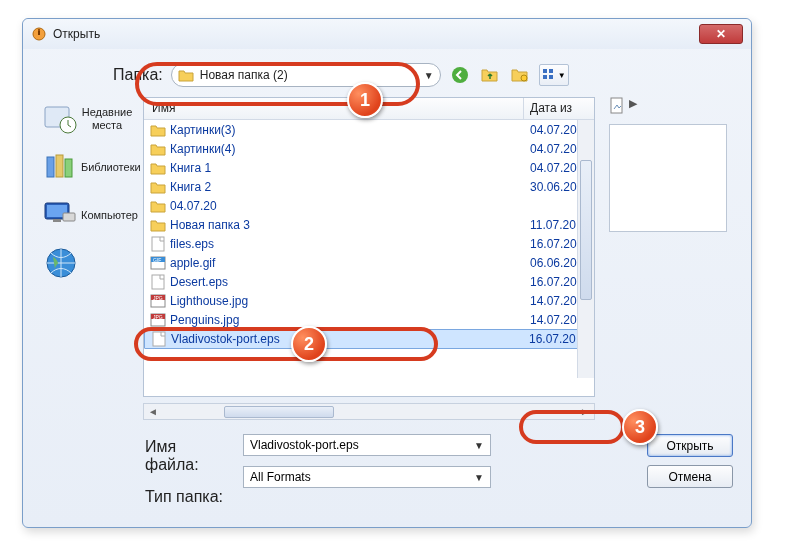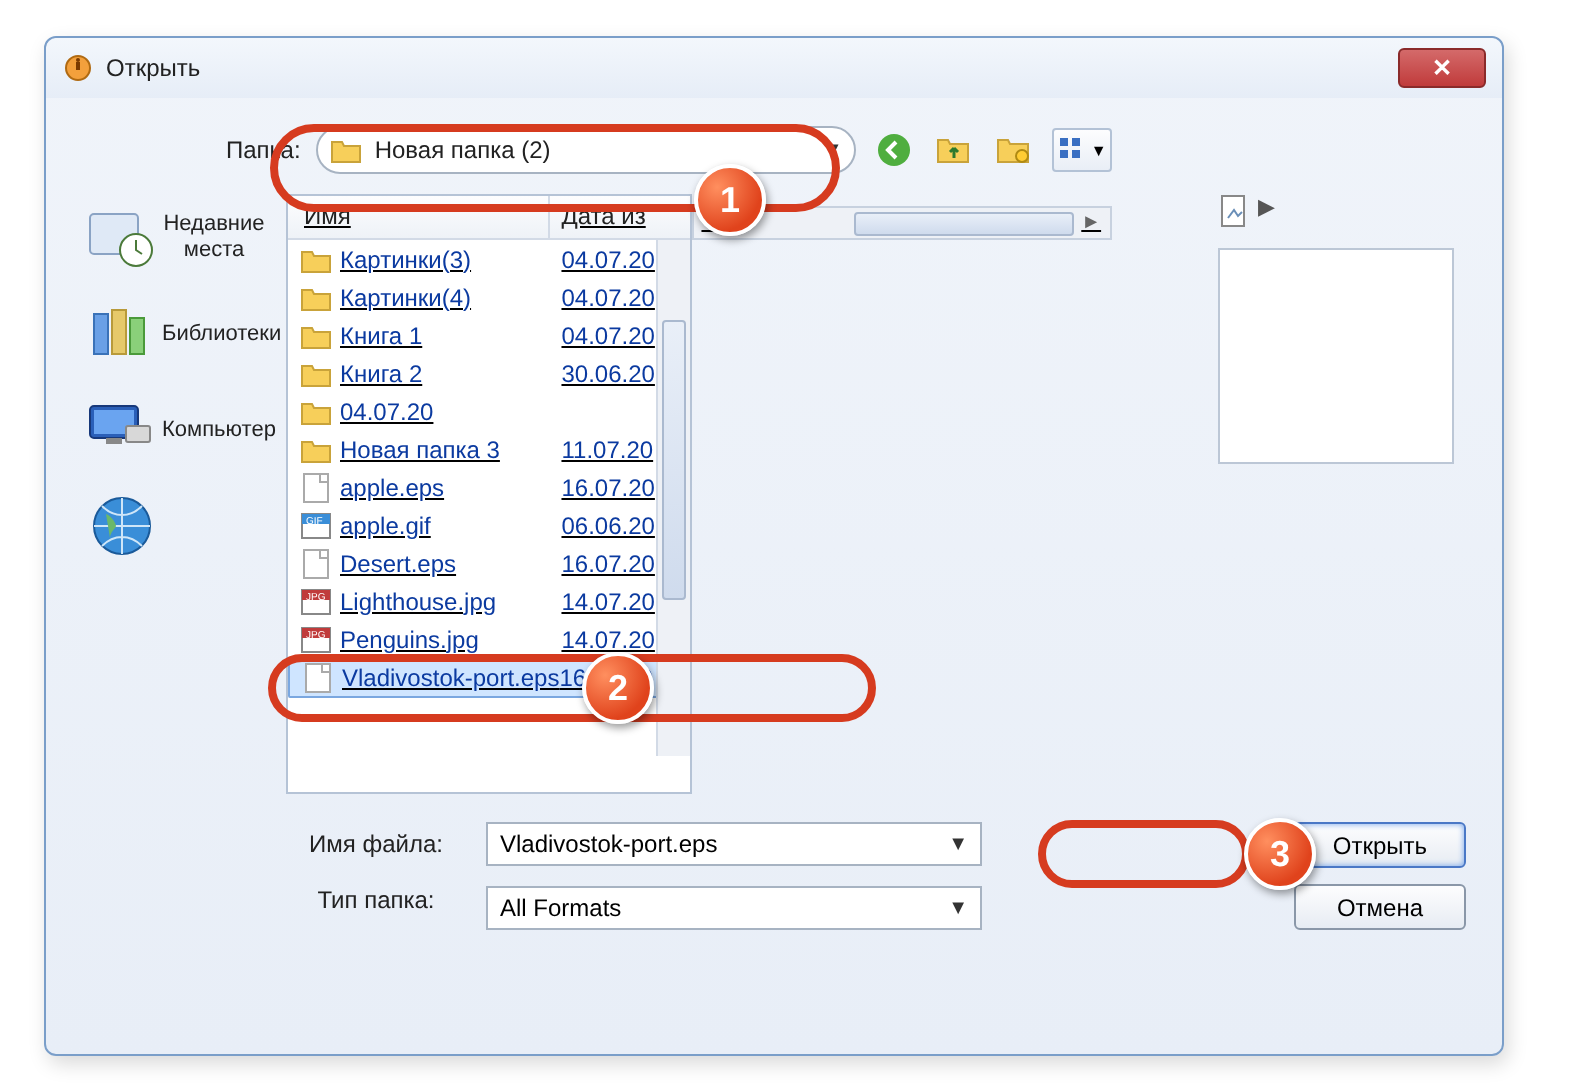--- a/index.html
+++ b/index.html
@@ -44,21 +44,21 @@
   color:#fff; font-weight:bold; font-size:12px;
 }
 .body {
   padding: 14px 18px 14px 18px;
 }
 .top-row {
   display:flex; align-items:center; gap:8px;
   margin-bottom: 10px;
   padding-left: 72px;
 }
-.label { color:#222; font-size:12px;text-align:center; }
+.label { color:#222; font-size:16px; }
 .folder-combo {
   flex: 0 0 270px;
   height: 24px;
   border: 1px solid #a7b3c2;
   background:#fff;
   border-radius: 12px;
   display:flex; align-items:center;
   padding: 0 6px;
   position:relative;
 }
@@ -83,21 +83,21 @@
 }
 .place {
   display:flex; flex-direction:row; align-items:center;
   gap:2px;
   text-align:center;
 }
 .place .pi { width:40px; height:36px; display:flex; align-items:center; justify-content:center; }
 .place .pl { font-size:11px; color:#222; line-height:1.15; }
 .listpane {
   flex:1;
-  display:flex; text-decoration:underline;
+  display:flex; flex-direction:column;
 }
 .list {
   border:1px solid #b5c3d6;
   background:#fff;
   height: 300px;
   display:flex; flex-direction:column;
   position:relative;
 }
 .list-header {
   height:22px;
@@ -393,21 +393,21 @@
                 <span class="fname">Новая папка 3</span>
                 <span class="fdate">11.07.20</span>
               </div>
               <div class="row">
                 <span class="ficon">
                   <svg width="14" height="16" viewBox="0 0 14 16">
                     <rect x="1" y="1" width="12" height="14" fill="#fff" stroke="#aaa"></rect>
                     <path d="M9 1v4h4" fill="none" stroke="#aaa"></path>
                   </svg>
                 </span>
-                <span class="fname">apple.eps</span>
+                <span class="fname">files.eps</span>
                 <span class="fdate">16.07.20</span>
               </div>
               <div class="row">
                 <span class="ficon">
                   <svg width="16" height="16" viewBox="0 0 16 16">
                     <rect x="1" y="2" width="14" height="12" fill="#fff" stroke="#888"></rect>
                     <rect x="1" y="2" width="14" height="5" fill="#3a8ed8"></rect>
                     <text x="3" y="7" font-size="5" fill="#fff" font-family="Arial">GIF</text>
                   </svg>
                 </span>

